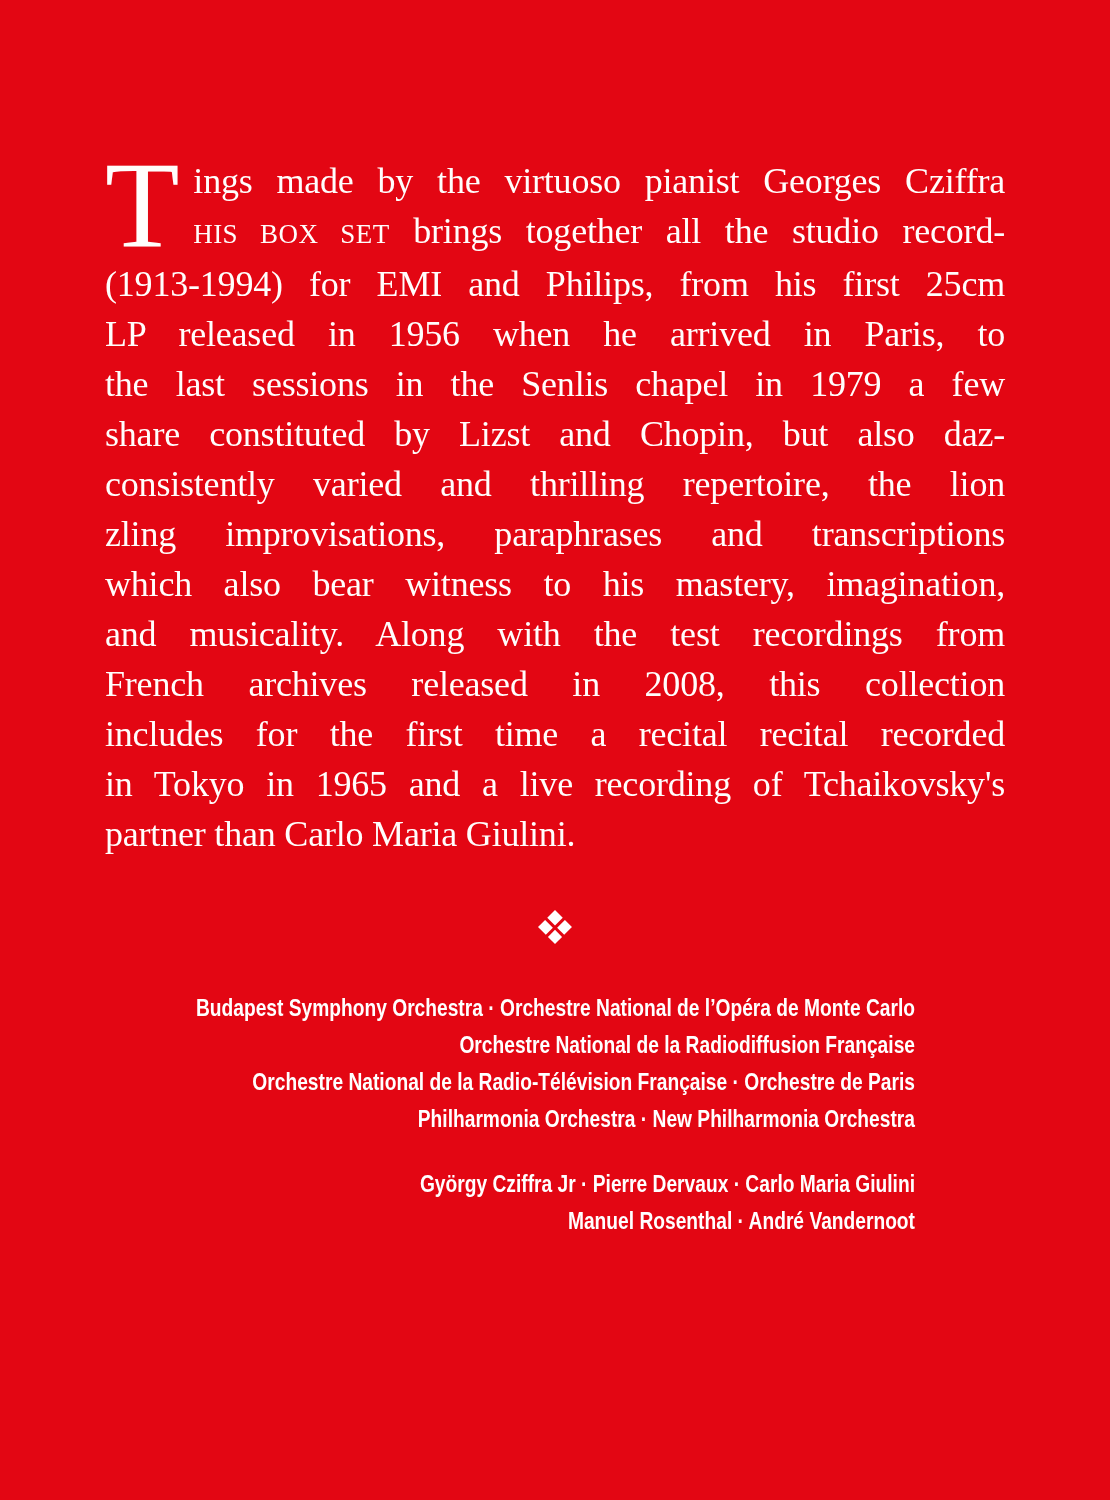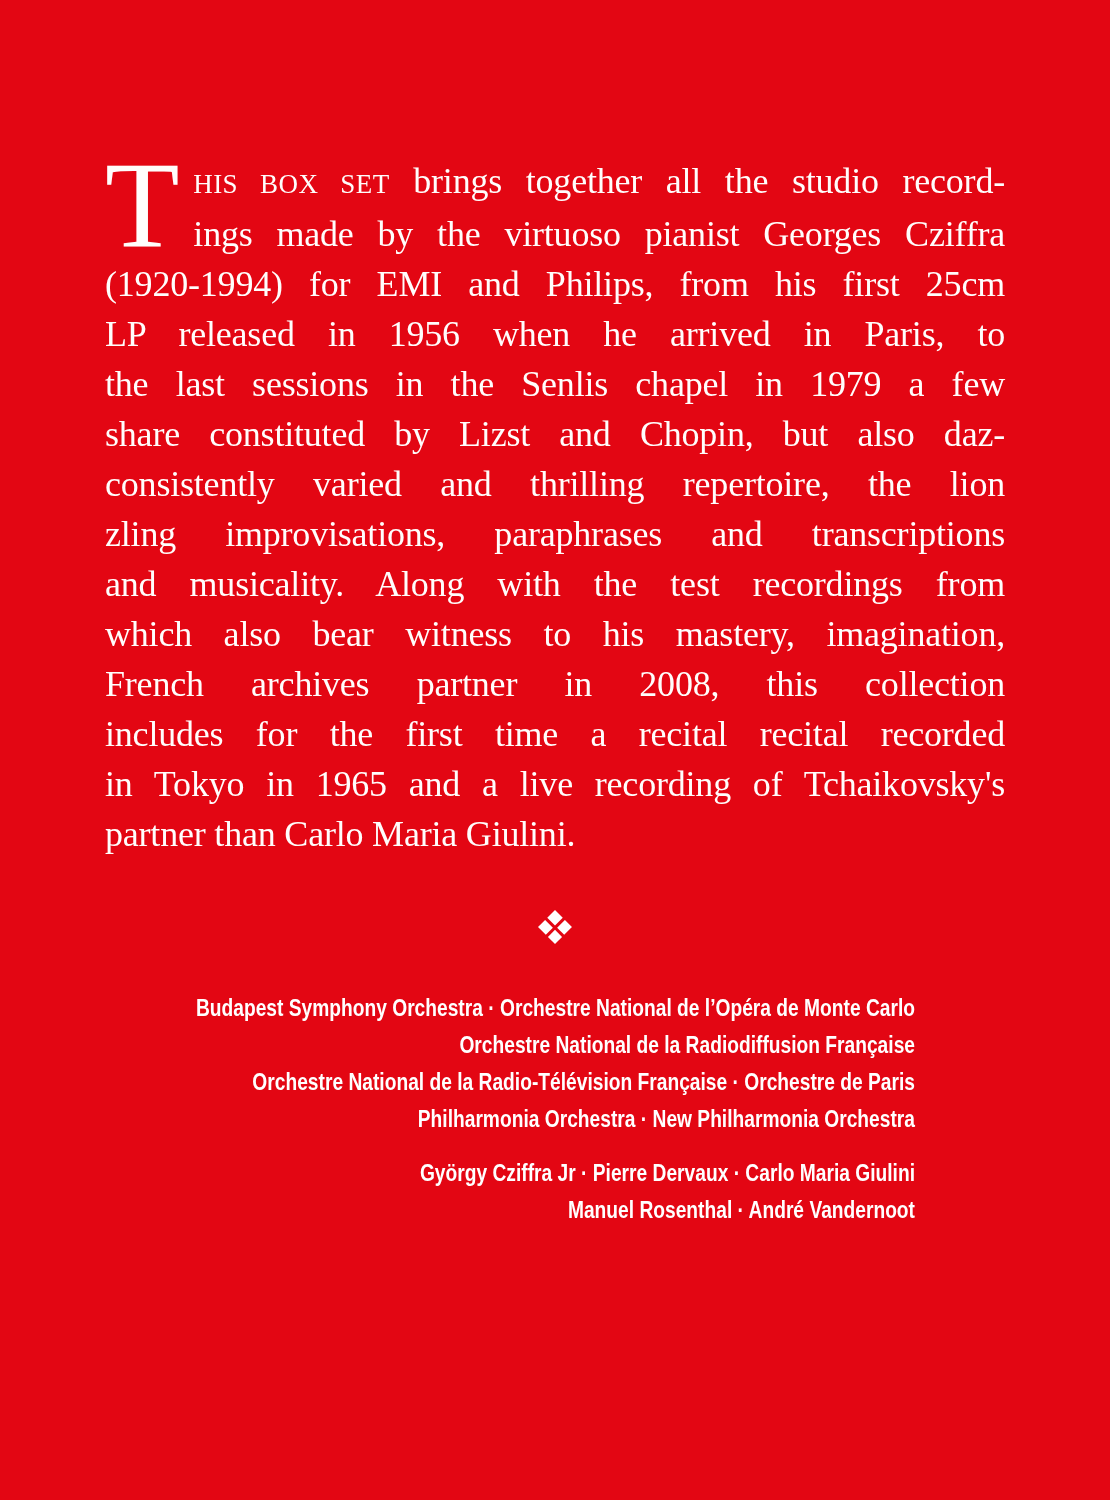--- a/index.html
+++ b/index.html
@@ -68,57 +68,57 @@
   
   .credits {
     font-family: "Liberation Sans", sans-serif;
     font-weight: 700;
     font-size: 24px;
     line-height: 37px;
     text-align: right;
     color: #ffffff;
   }
   .orchestras { margin-top: 50px; }
-  .conductors { margin-top: 17px; }
+  .conductors { margin-top: 28px; }
   .credit-line {
     white-space: nowrap;
     transform: scaleX(0.8);
     transform-origin: 50% 50%;
   }
 </style>
 </head>
 <body>
 
 <div class="cover">
 
   <div class="paragraph">
     <span class="dropcap">T</span>
     <div>
+  <div class="bline"><span>ings made by the virtuoso pianist Georges Cziffra</span></div>
+
   <div class="bline"><span class="lead">his box set</span><span> brings together all the studio record-</span></div>
 
-  <div class="bline"><span>ings made by the virtuoso pianist Georges Cziffra</span></div>
-
-  <div class="bline"><span>(1920-1994) for EMI and Philips, from his first 25cm</span></div>
+  <div class="bline"><span>(1913-1994) for EMI and Philips, from his first 25cm</span></div>
 
   <div class="bline"><span>LP released in 1956 when he arrived in Paris, to</span></div>
 
   <div class="bline"><span>the last sessions in the Senlis chapel in 1979 a few</span></div>
 
 
   <div class="bline"><span>share constituted by Lizst and Chopin, but also daz-</span></div>
 
   <div class="bline"><span>consistently varied and thrilling repertoire, the lion</span></div>
 
   <div class="bline"><span>zling improvisations, paraphrases and transcriptions</span></div>
 
+  <div class="bline"><span>which also bear witness to his mastery, imagination,</span></div>
+
   <div class="bline"><span>and musicality. Along with the test recordings from</span></div>
 
-  <div class="bline"><span>which also bear witness to his mastery, imagination,</span></div>
-
-  <div class="bline"><span>French archives partner in 2008, this collection</span></div>
+  <div class="bline"><span>French archives released in 2008, this collection</span></div>
 
   <div class="bline"><span>includes for the first time a recital recital recorded</span></div>
 
   <div class="bline"><span>in Tokyo in 1965 and a live recording of Tchaikovsky's</span></div>
 
 
   <div class="bline is-last"><span>partner than Carlo Maria Giulini.</span></div>
 </div>
   </div>
 

